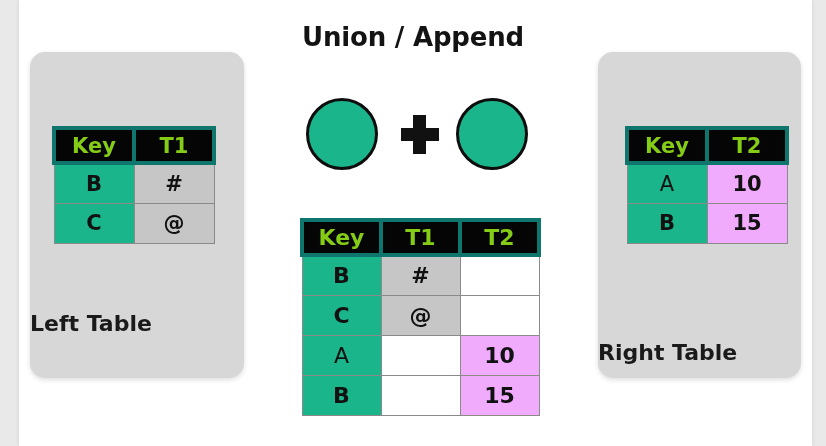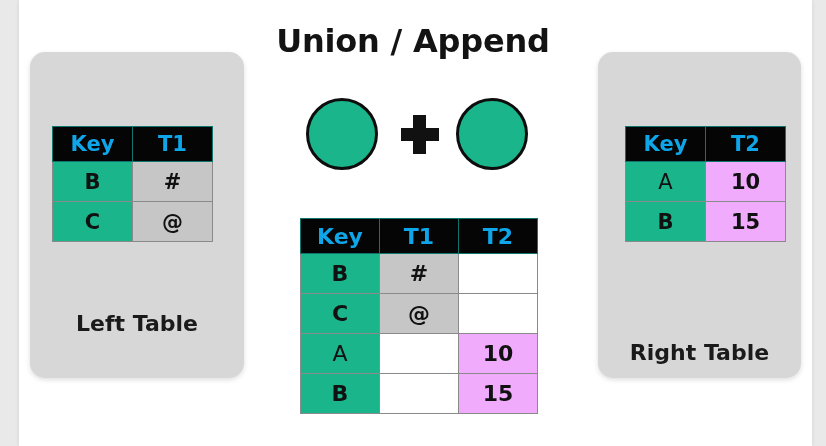--- a/index.html
+++ b/index.html
@@ -32,21 +32,21 @@
     box-shadow: 0 0 4px rgba(0,0,0,0.10);
   }
 
   
   #title {
     position: absolute;
     left: 0;
     top: 22px;
     width: 826px;
     text-align: center;
-    font-size: 32px;
+    font-size: 26px;
     font-weight: bold;
     letter-spacing: -0.2px;
     color: #131313;
     white-space: nowrap;
   }
   #url {
     position: absolute;
     right: 36px;
     top: 15px;
     font-size: 15px;
@@ -95,21 +95,20 @@
     border-radius: 15px;
     box-shadow: 0 2px 5px rgba(0,0,0,0.13);
   }
   #card-left  { left: 30px;  top: 52px; width: 214px; height: 326px; }
   #card-right { left: 598px; top: 52px; width: 203px; height: 326px; }
 
   .card-label {
     position: absolute;
     left: 0;
     width: 100%;
-    text-align: center;
     font-size: 22px;
     font-weight: bold;
     color: #1a1a1a;
     white-space: nowrap;
   }
   #card-left  .card-label { top: 259px; }
   #card-right .card-label { top: 259px; margin-top: 29px; }
 
   
   .tbl {
@@ -121,23 +120,23 @@
   .tbl th, .tbl td {
     border: 1px solid #8a8a8a;
     text-align: center;
     padding: 0;
     font-size: 21px;
     color: #111111;
     box-sizing: border-box;
   }
   .tbl thead th {
     background: #050505;
-    color: #0ea5e9;
+    color: #84cc16;
     font-weight: bold;
-    border: 1px solid #0f766e;
+    border: 4px solid #0f766e;
     font-size: 21px;
     text-shadow: 1px 1px 0 rgba(0,0,0,0.55);
   }
   .cell-key   { background: #1BB58C; font-weight: bold; }
   .cell-key.regular { font-weight: normal; }
   .cell-gray  { background: #c6c6c6; font-weight: bold; }
   .cell-orange{ background: #f0abfc; font-weight: bold; }
   .cell-empty { background: #ffffff; }
 
   

